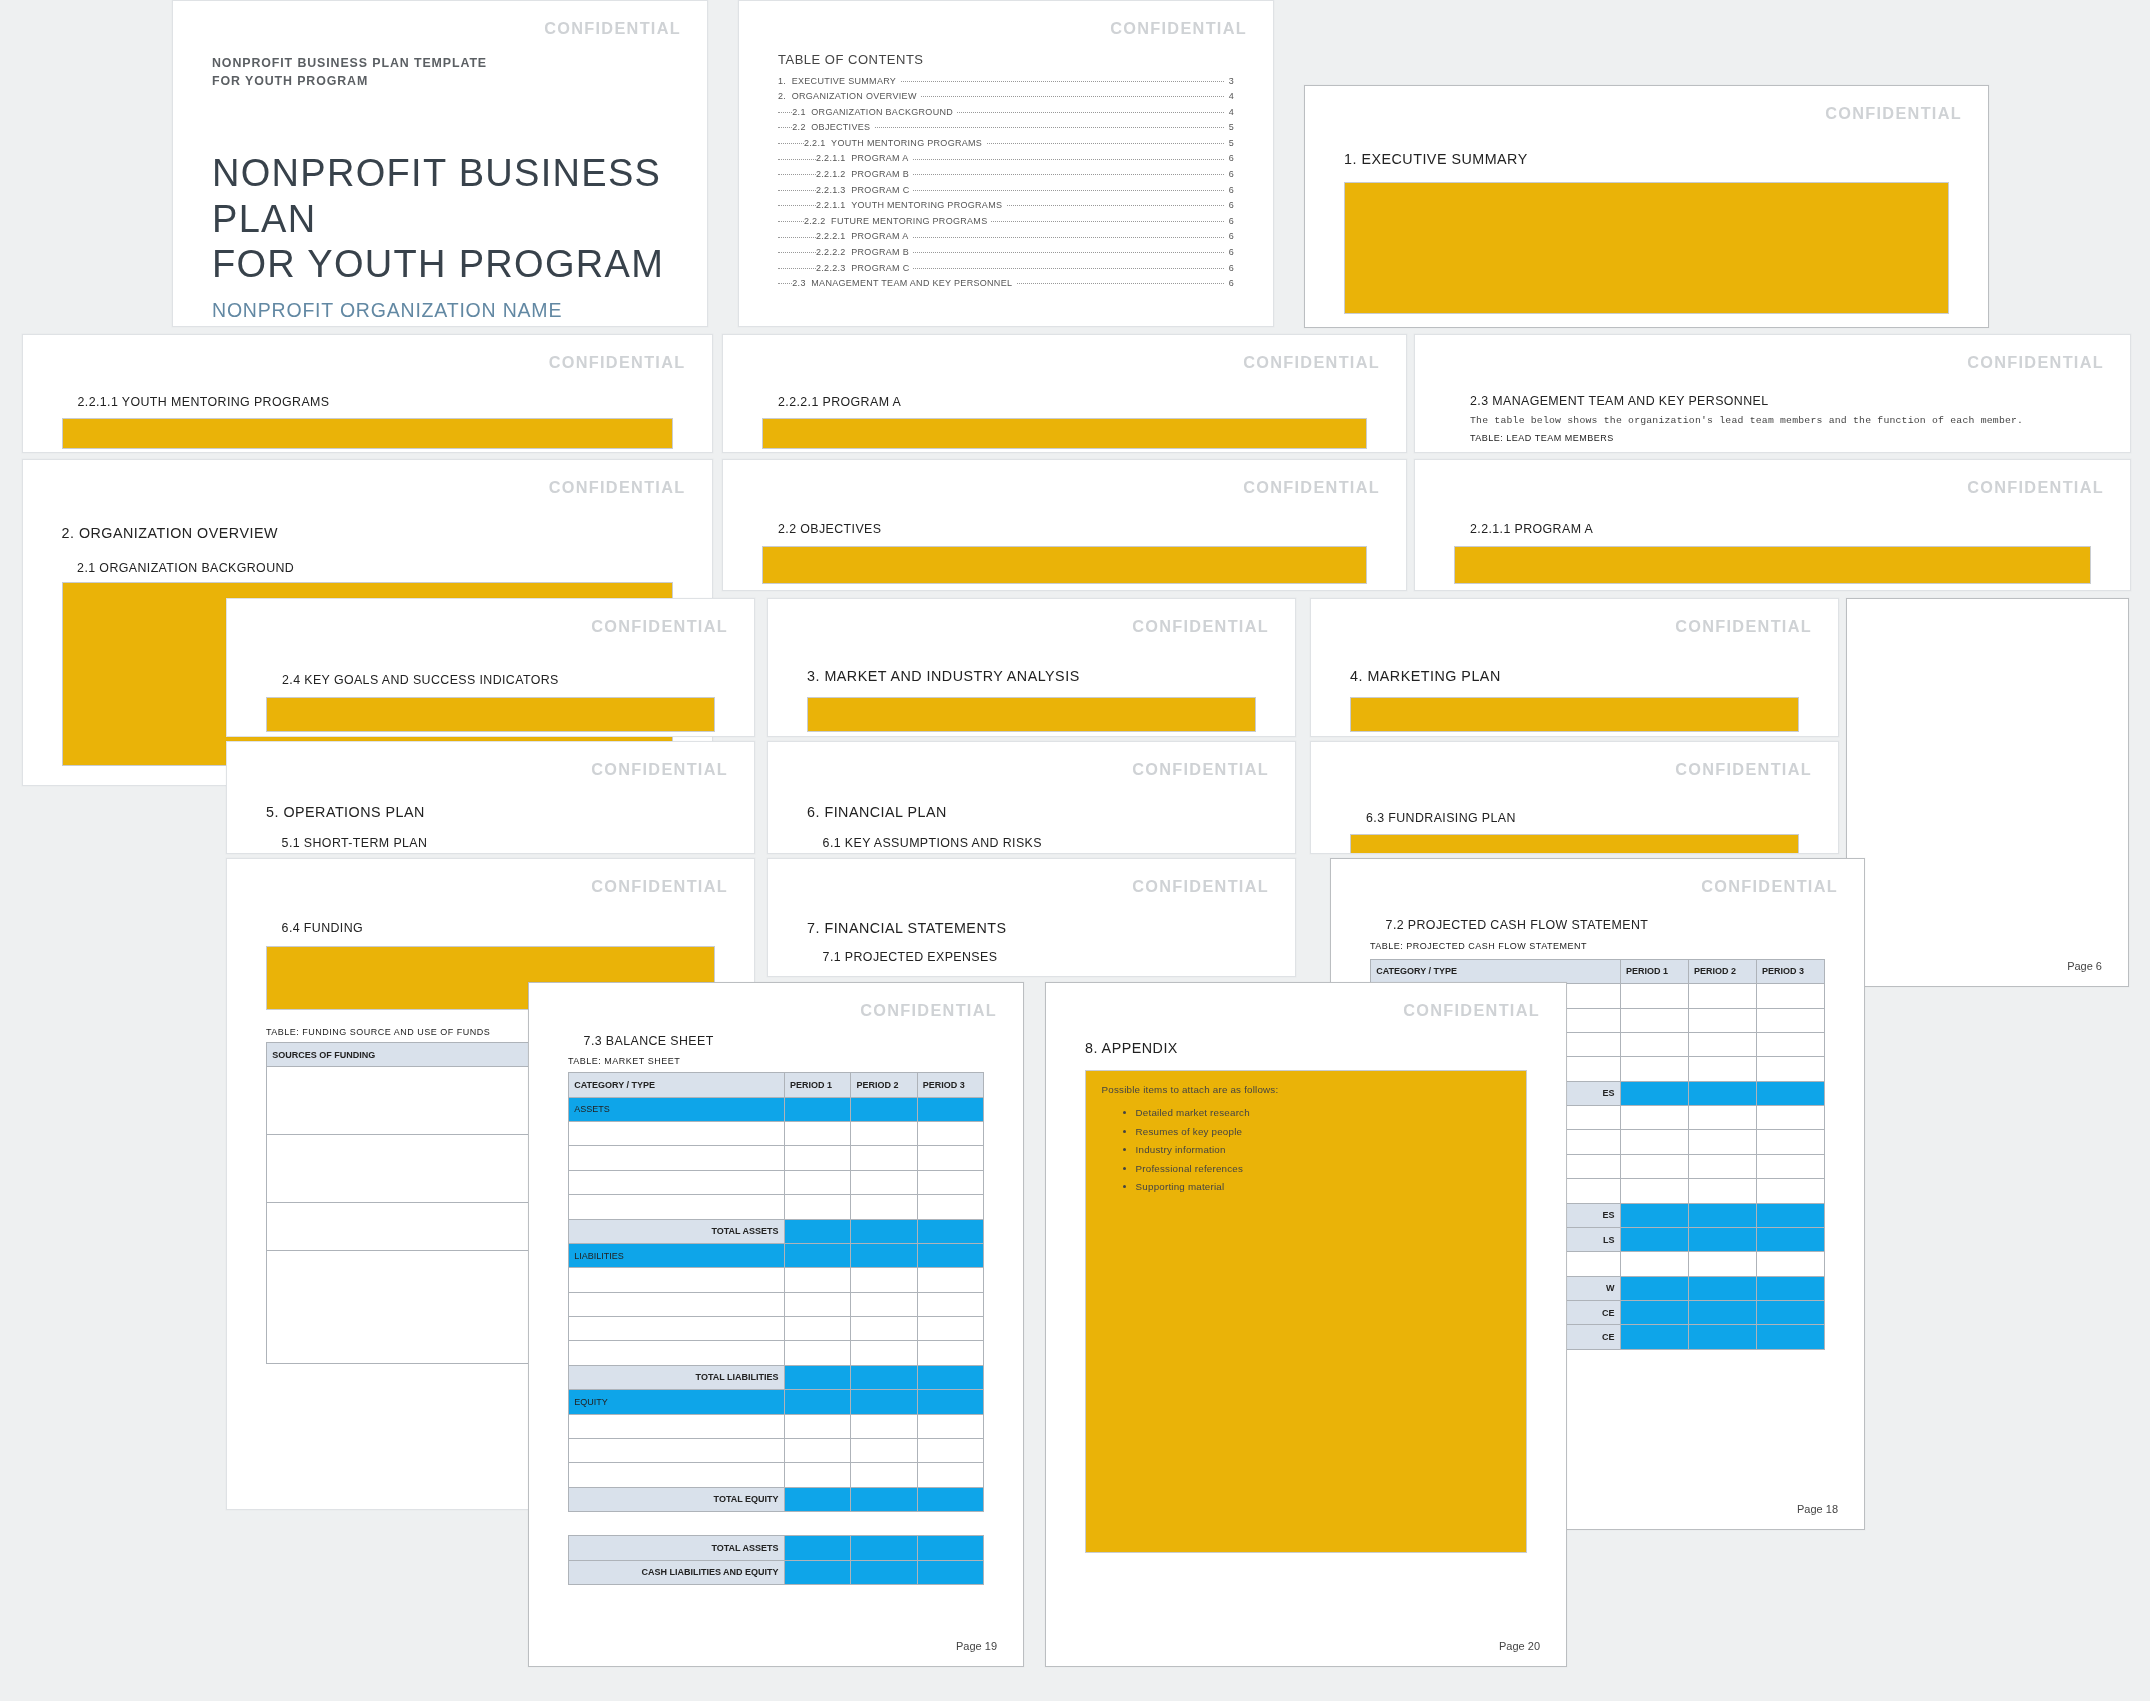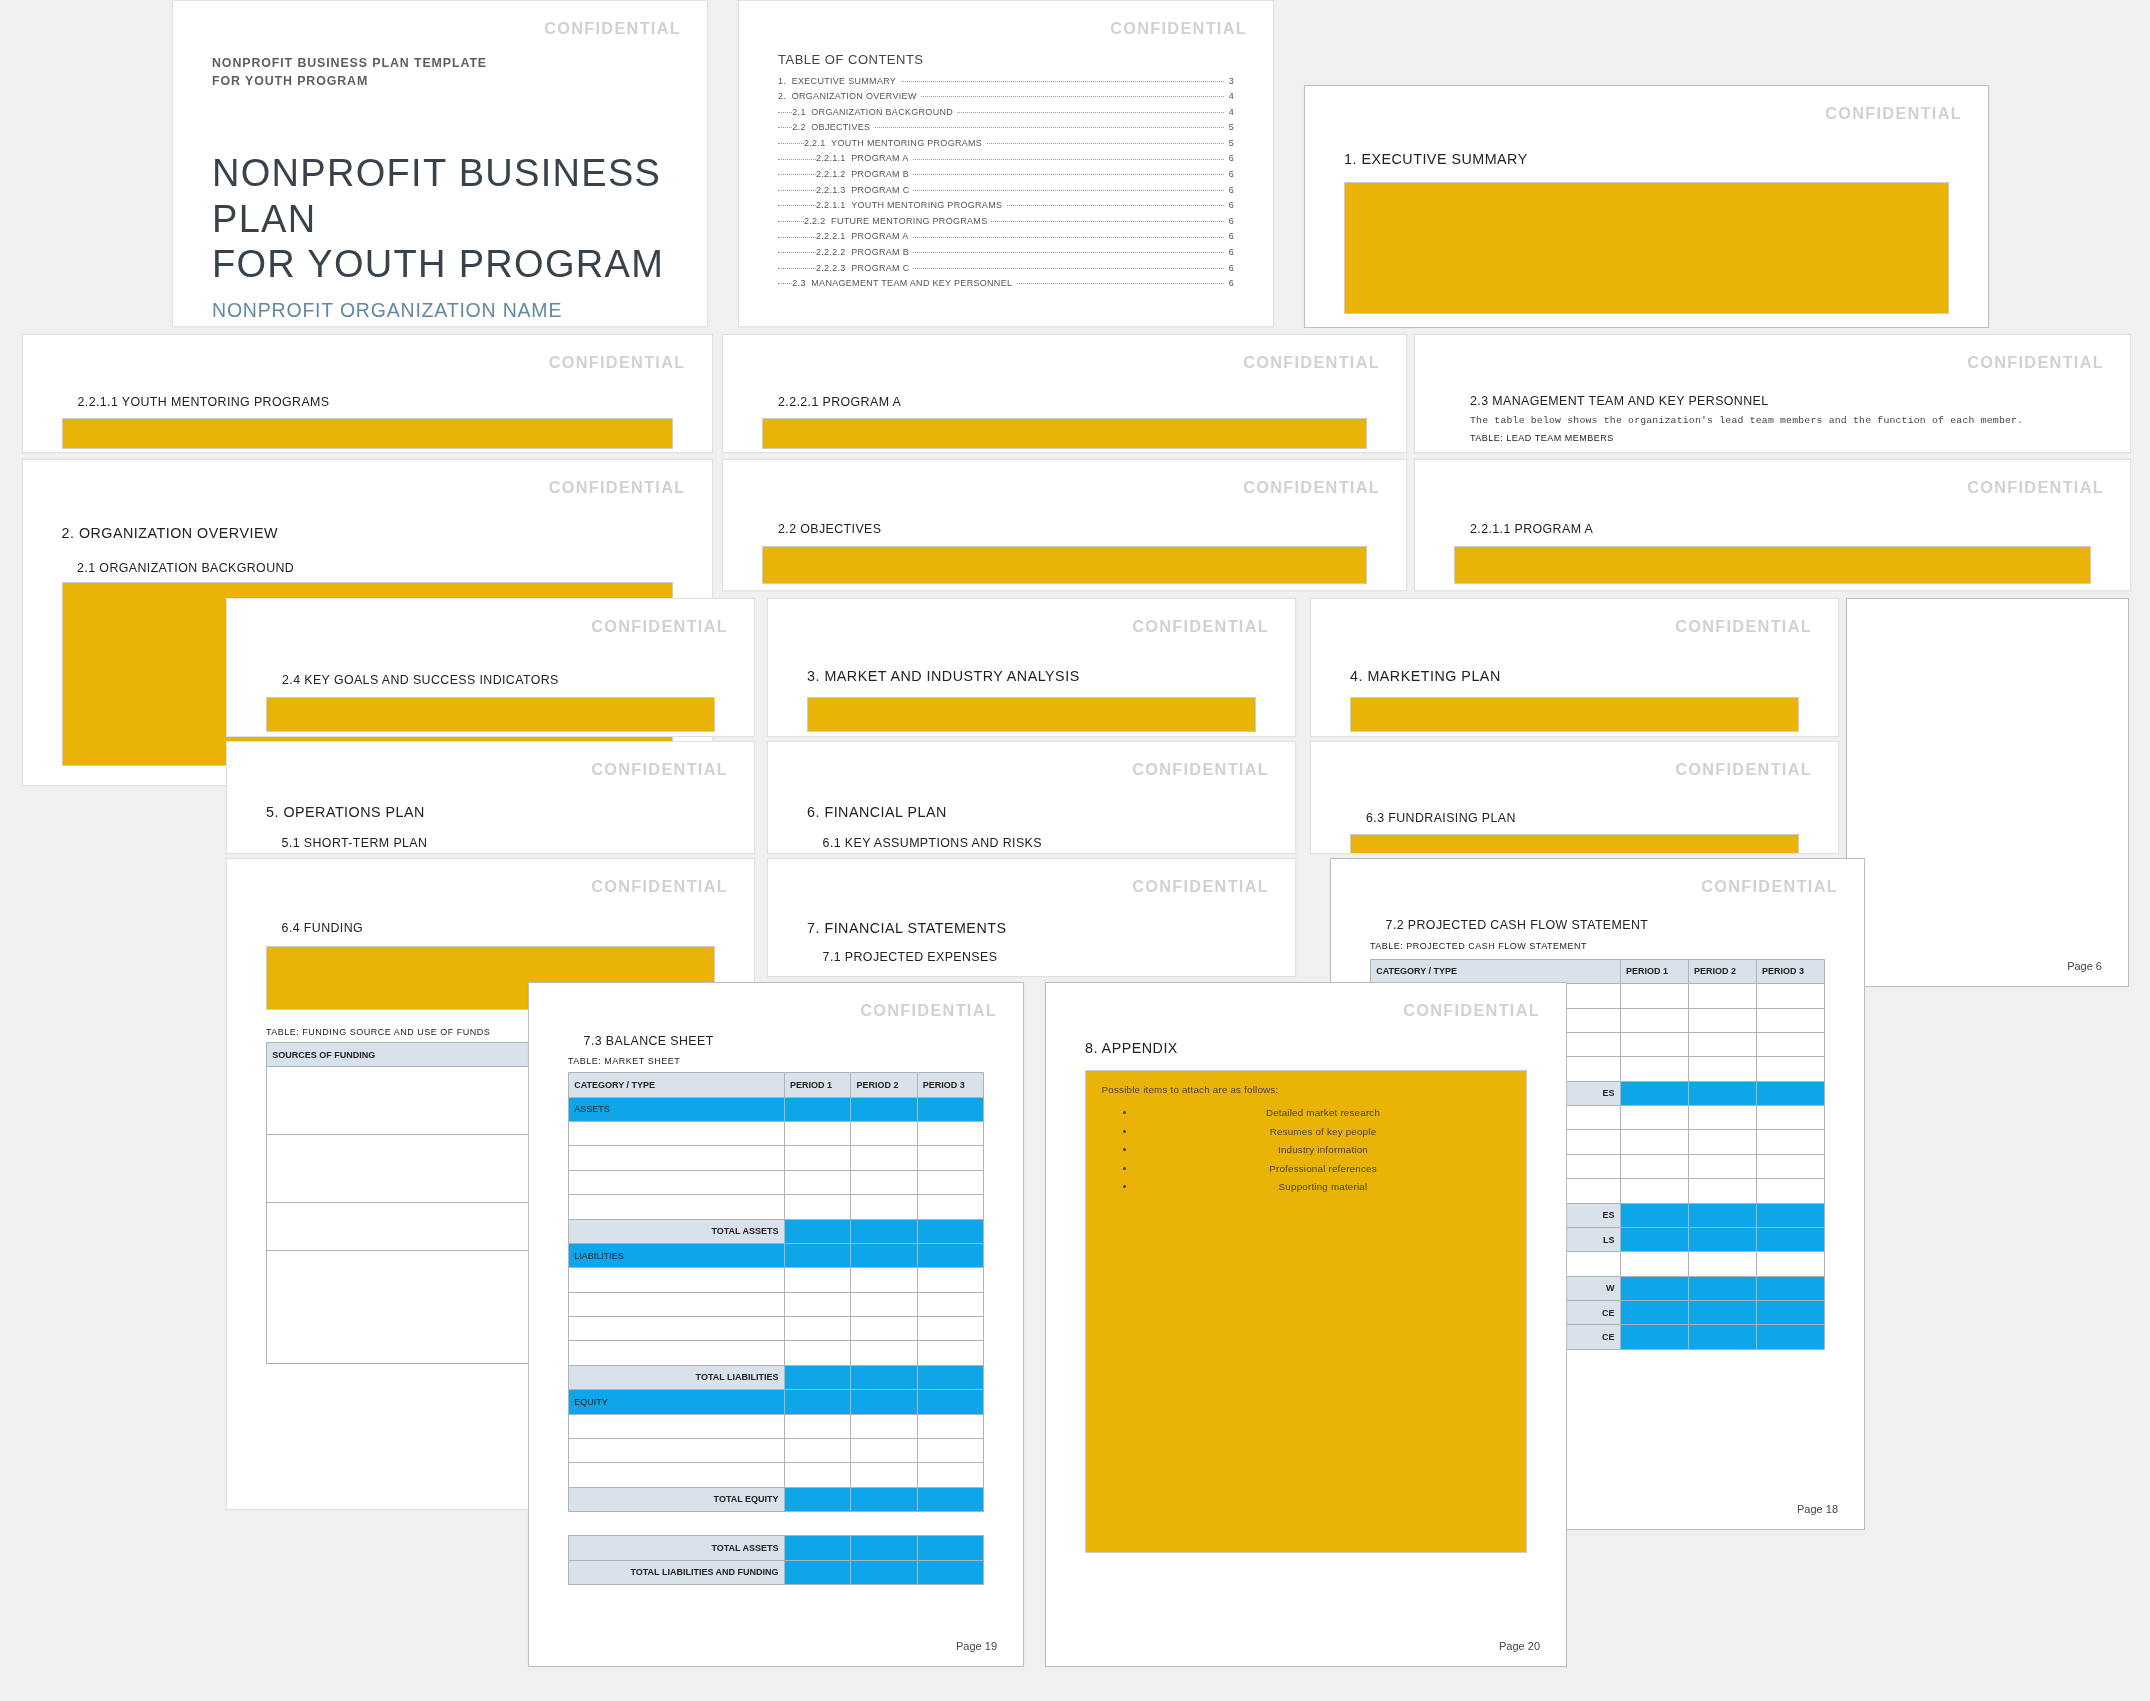--- a/index.html
+++ b/index.html
@@ -491,39 +491,39 @@
             <td style="border:none;"></td>
             <td style="border:none;"></td>
           </tr>
       <tr>
             <td class="shade">TOTAL ASSETS</td>
             <td class="sub"></td>
             <td class="sub"></td>
             <td class="sub"></td>
           </tr>
       <tr>
-            <td class="shade">TOTAL LIABILITIES AND FUNDING</td>
+            <td class="shade">CASH LIABILITIES AND EQUITY</td>
             <td class="sub"></td>
             <td class="sub"></td>
             <td class="sub"></td>
           </tr>
     </tbody>
       </table>
   </div>
   <div class="pagenum">Page 19</div>
 </div>
 
 <div class="page alt-border" style="left:1045px;top:982px;width:520px;height:683px;z-index:10;">
   <div class="conf">CONFIDENTIAL</div>
   <div class="pad" style="top:57px;">
     <div class="h-sec">8.  APPENDIX</div>
   </div>
   <div class="box" style="left:39px;top:87px;right:39px;height:455px;padding:13px 15.6px;">
     <div class="body-text">Possible items to attach are as follows:</div>
-    <ul id="apx-list" class="body-text" style="margin-top:9px;padding-left:34px;line-height:1.9;text-align:center;">
+    <ul id="apx-list" class="body-text" style="margin-top:9px;padding-left:34px;line-height:1.9;">
         <li>Detailed market research</li>
         <li>Resumes of key people</li>
         <li>Industry information</li>
         <li>Professional references</li>
         <li>Supporting material</li>
       </ul>
   </div>
   <div class="pagenum">Page 20</div>
 </div>
 

